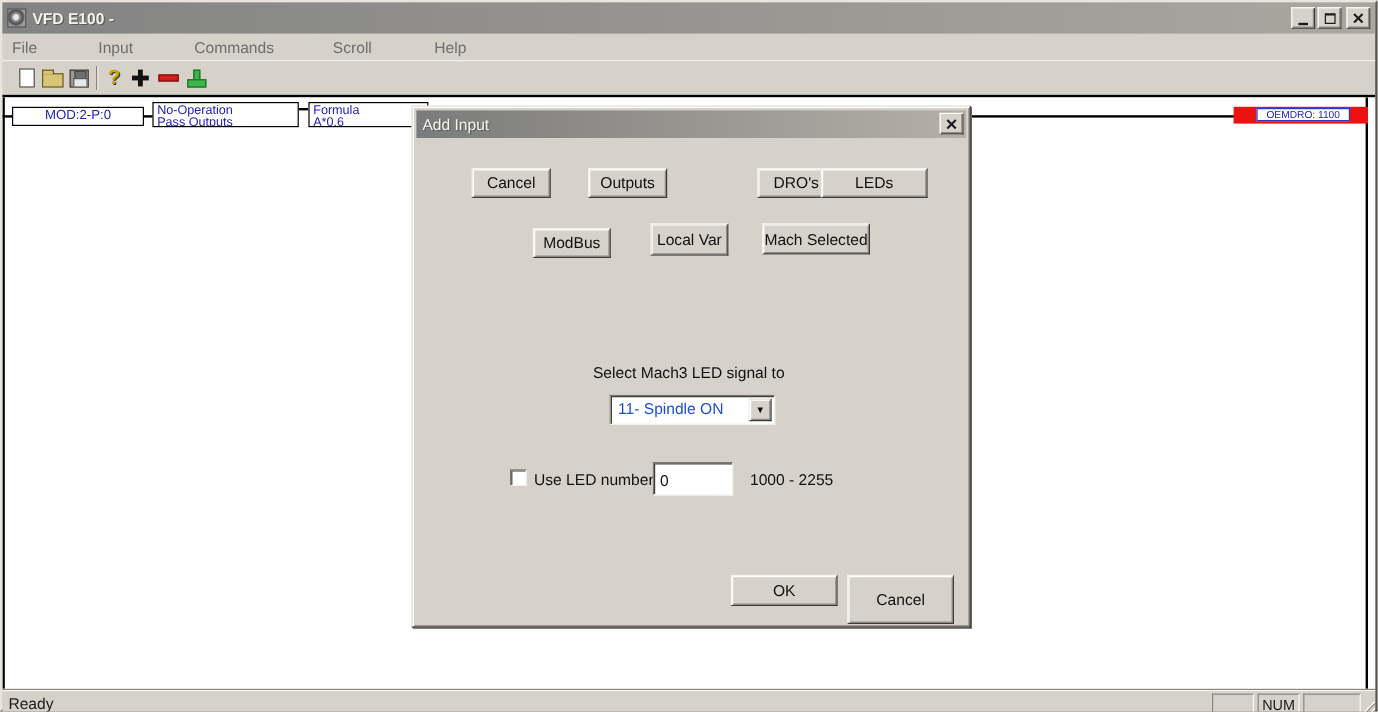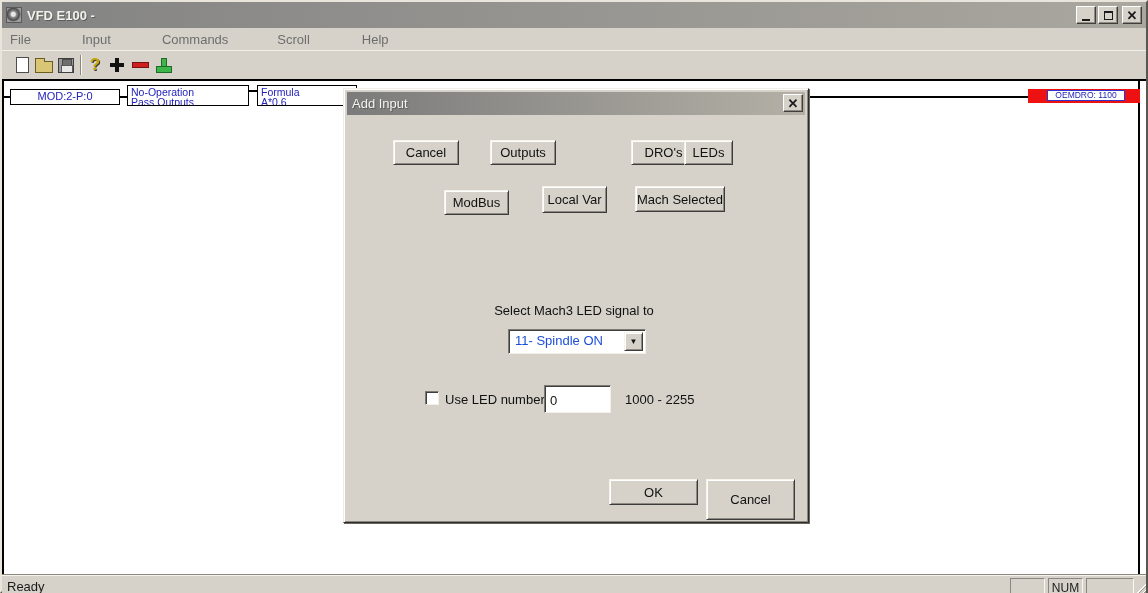--- a/index.html
+++ b/index.html
@@ -238,21 +238,21 @@
     <div class="dlg-titlebar">
       <span>Add Input</span>
     </div>
     <div class="cap-btn dlg-close">
       <span class="glyph-x">✕</span>
     </div>
 
     <div class="btn raised" style="left:49px;  top:51px; width:66px; height:25px;">Cancel</div>
     <div class="btn raised" style="left:146px; top:51px; width:66px; height:25px;">Outputs</div>
     <div class="btn raised" style="left:243px; top:51px; width:65px; height:25px;margin-left:44px;">DRO's</div>
-    <div class="btn raised" style="left:340px; top:51px; width:49px; height:25px;">LEDs</div>
+    <div class="btn raised" style="left:340px; top:51px; width:89px; height:25px;">LEDs</div>
 
     <div class="btn raised" style="left:100px; top:101px; width:65px; height:25px;">ModBus</div>
     <div class="btn raised" style="left:198px; top:97px;  width:65px; height:27px;">Local Var</div>
     <div class="btn raised" style="left:291px; top:97px;  width:90px; height:26px;">Mach Selected</div>
 
 
     <div class="dlg-label" style="left:44px; top:214px; width:372px; text-align:center;">Select Mach3 LED signal to</div>
 
     <div class="combo sunken">
       <div class="combo-field">11- Spindle ON</div>

